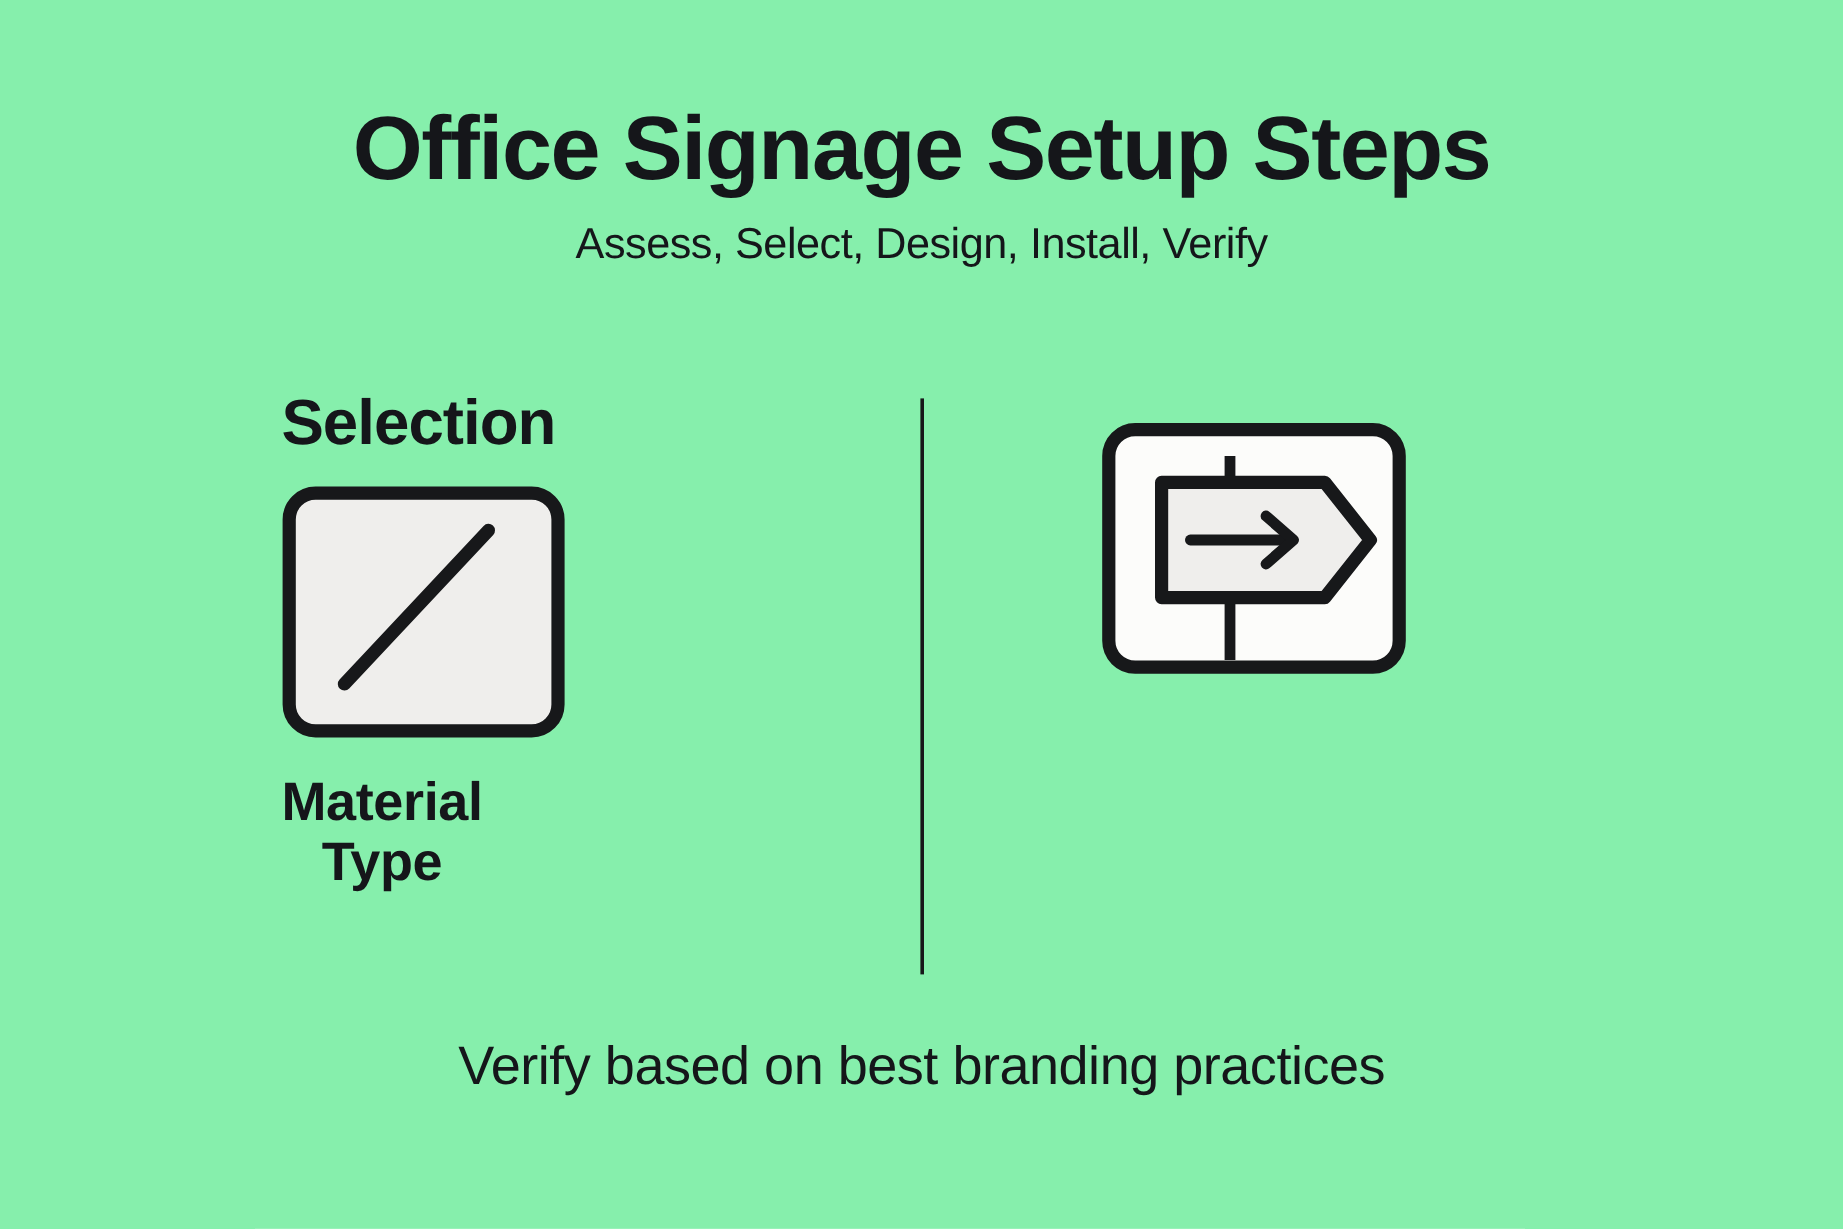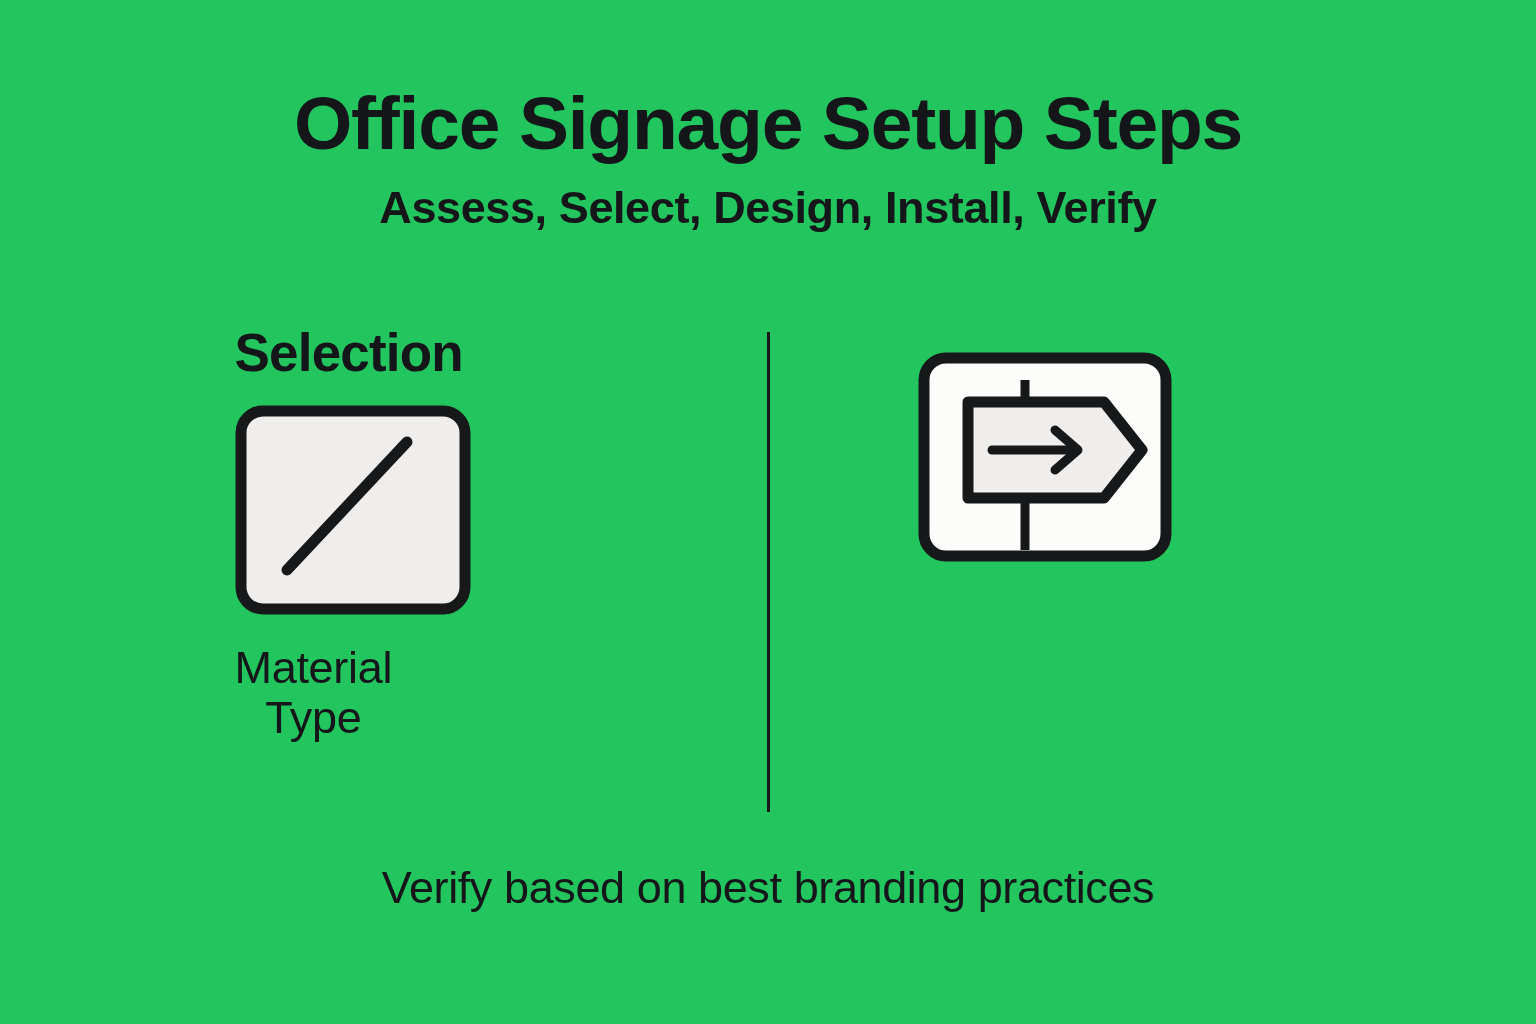--- a/index.html
+++ b/index.html
@@ -11,21 +11,21 @@
     height: 1024px;
     background: #fcfcfa;
     font-family: "Liberation Sans", sans-serif;
     color: #17181a;
     overflow: hidden;
   }
   .poster {
     position: relative;
     width: 1536px;
     height: 1024px;
-    background: #22c55e;
+    background: #86efac;
     box-sizing: border-box;
   }
 
   
   .header {
     position: absolute;
     top: 84px;
     left: 0;
     width: 1536px;
     text-align: center;
@@ -34,22 +34,22 @@
     font-size: 75px;
     font-weight: 700;
     letter-spacing: -1.2px;
     line-height: 1.04;
     color: #15161a;
     margin: 0;
     white-space: nowrap;
   }
   .subtitle {
     margin: 22px 0 0 0;
-    font-size: 45px;
-    font-weight: 700;
+    font-size: 36px;
+    font-weight: 400;
     letter-spacing: -0.4px;
     line-height: 1.05;
     color: #15161a;
     white-space: nowrap;
   }
 
   
   .columns {
     position: absolute;
     top: 326px;
@@ -79,21 +79,21 @@
   .icon-wrap {
     margin-top: 28px;
     height: 210px;
     display: flex;
     align-items: center;
     justify-content: center;
   }
   .col-label {
     margin-top: 26px;
     font-size: 45px;
-    font-weight: 400;
+    font-weight: 700;
     line-height: 1.12;
     letter-spacing: -0.3px;
     text-align: center;
     color: #15161a;
     white-space: pre-line;
   }
 
   .divider {
     width: 3px;
     height: 480px;

